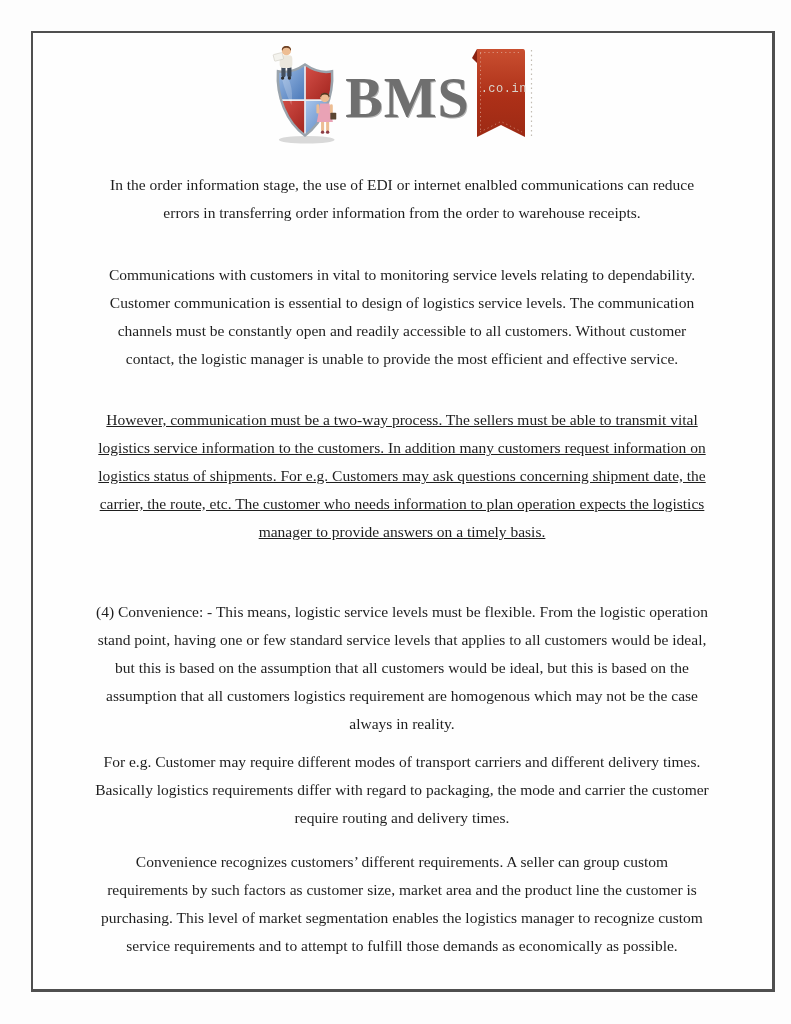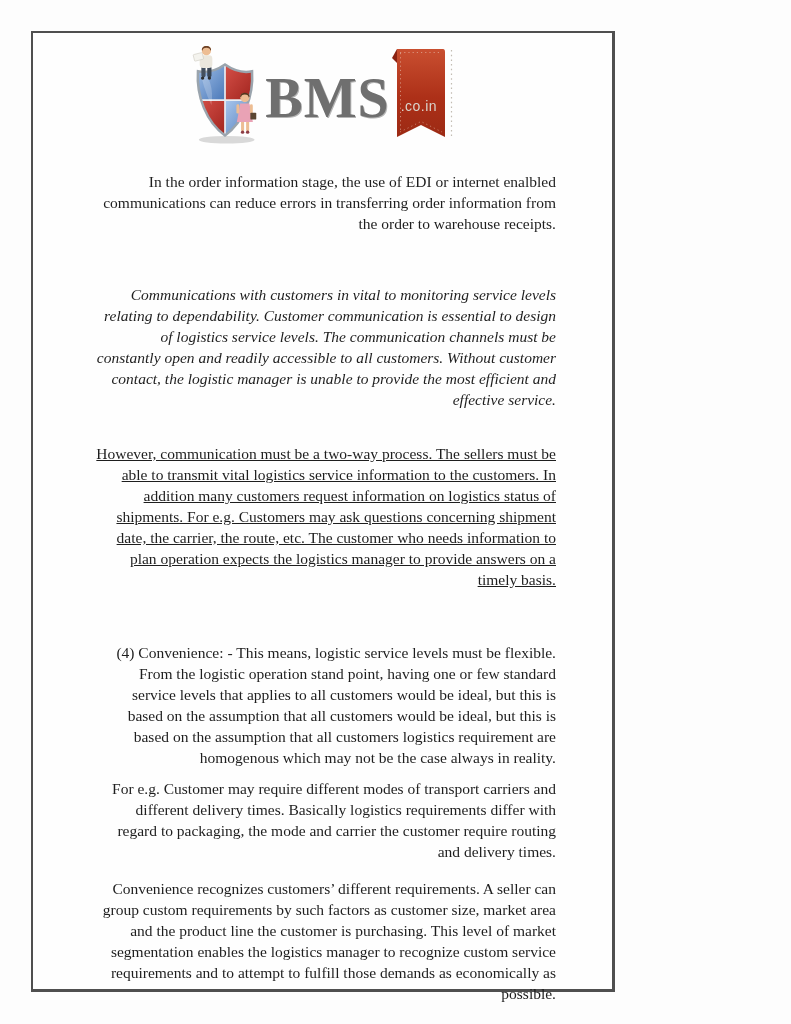--- a/index.html
+++ b/index.html
@@ -5,21 +5,21 @@
   * { margin: 0; padding: 0; box-sizing: border-box; }
   html, body {
     width: 791px; height: 1024px;
     background: #fdfdfd;
     font-family: "Liberation Serif", serif;
     overflow: hidden;
   }
   .page {
     position: absolute;
     left: 31px; top: 31px;
-    width: 584px; height: 961px;
+    width: 744px; height: 961px;
     background: #fefefe;
     border: 2px solid #4f4f4f;
     border-right-width: 3px;
     border-bottom-width: 3px;
   }
   
   .logo {
     margin-top: 13px;
     height: 98px;
     display: flex;
@@ -34,39 +34,39 @@
     line-height: 1;
     color: #6f6f6f;
     letter-spacing: 1px;
     margin: 24px 2px 0 2px;
     text-shadow: 1px 1px 0 #b5b5b5;
   }
   .ribbon-wrap { position: relative; width: 66px; height: 98px; flex: 0 0 auto; }
   .ribbon-wrap svg { position: absolute; left: 0; top: 0; }
   .coin-text {
     position: absolute;
-    left: 9px; top: 52px;
-    font-family: Liberation Sans, sans-serif;
-    font-size: 14px;
+    left: 9px; top: 36px;
+    font-family: Liberation Mono, monospace;
+    font-size: 12px;
     color: #d9d4cc;
     letter-spacing: 0.5px;
   }
   
   .content {
     padding: 0 56px 0 61px;
   }
   .para {
     font-size: 15.5px;
-    line-height: 21px;
+    line-height: 28px;
     color: #1e1e1e;
     max-width: 616px;
-    text-align: right;
+    text-align: center;
   }
   .p1 { margin-top: 27px; }
-  .p2 { margin-top: 50px; font-style: italic; }
+  .p2 { margin-top: 34px; }
   .p3 { margin-top: 33px; text-decoration: underline; }
   .p4 { margin-top: 52px; }
   .p5 { margin-top: 10px; font-family: Liberation Serif, serif; }
   .p6 { margin-top: 16px; }
 </style>
 </head>
 <body>
 
 <div class="page">
 

